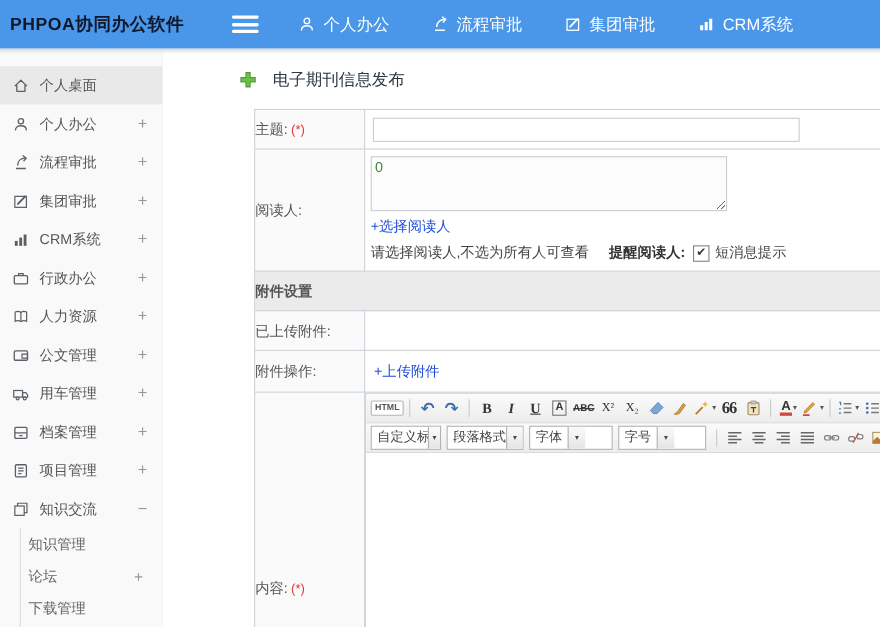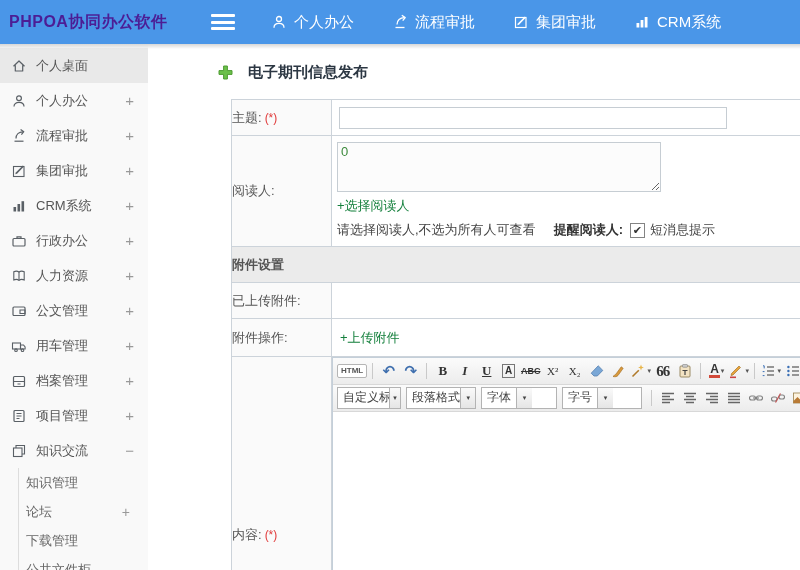--- a/index.html
+++ b/index.html
@@ -1,49 +1,49 @@
 <!DOCTYPE html>
 <html><head>
 <meta charset="utf-8">
 <style>
   html,body{margin:0;padding:0;width:800px;height:570px;overflow:hidden;background:#fff;
     font-family:"Liberation Sans","DejaVu Sans",sans-serif;}
   
   .header{position:absolute;top:0;left:0;right:0;height:44px;background:#4a96e8;display:flex;align-items:center;z-index:5;}
-  .logo{padding-left:9px;width:188px;font-size:16px;font-weight:bold;color:#4c1d95;letter-spacing:.5px;}
+  .logo{padding-left:9px;width:188px;font-size:16px;font-weight:bold;color:#0f172a;letter-spacing:.5px;}
   .hamburger{width:24px;height:16px;display:flex;flex-direction:column;justify-content:space-between;cursor:pointer;margin-left:14px;}
   .hamburger span{display:block;height:3px;background:#fff;border-radius:1px;}
   .topnav{display:flex;align-items:center;gap:38px;margin-left:36px;}
   .topnav .nav-item{display:flex;align-items:center;gap:7px;color:#fff;font-size:15px;cursor:pointer;}
   .topnav svg{display:block;}
   .nav-caret{font-size:9px;color:#fff;margin-left:2px;}
   .header-shadow{position:absolute;top:44px;left:0;right:0;height:5px;background:linear-gradient(#d7d7d7,rgba(244,244,244,0));z-index:4;}
   
-  .sidebar{position:absolute;top:44px;left:0;width:149px;bottom:0;background:#f9f9f9;border-right:1px solid #d9d9d9;padding-top:4px;box-sizing:border-box;overflow:hidden;}
+  .sidebar{position:absolute;top:44px;left:0;width:149px;bottom:0;background:#f9f9f9;border-right:1px solid #d9d9d9;padding-top:16px;box-sizing:border-box;overflow:hidden;}
   .side-item{height:35px;display:flex;align-items:center;padding:0 14px 0 11px;color:#555;font-size:13px;cursor:pointer;}
   .side-item.selected{background:#e9e9e9;}
   .side-item .s-icon{margin-right:9px;display:flex;}
   .side-item .expander{margin-left:auto;color:#999;font-size:15px;font-weight:400;}
   .side-sub{margin-left:18px;border-left:1px solid #ddd;}
   .side-subitem{height:29px;display:flex;align-items:center;padding:0 18px 0 7px;color:#666;font-size:13px;cursor:pointer;}
   .side-subitem .expander{margin-left:auto;color:#999;font-size:14px;}
   
   .main{position:absolute;top:44px;left:148px;right:0;bottom:0;background:#fff;overflow:hidden;padding:19px 0 0 70px;box-sizing:border-box;}
   .page-title{display:flex;align-items:center;gap:3px;}
-  .page-title .t-text{font-size:15px;font-weight:bold;color:#2c3743;padding-left:12px;}
+  .page-title .t-text{font-size:15px;font-weight:normal;color:#2c3743;padding-left:12px;}
   
   table.form{border-collapse:collapse;margin:17px 0 0 13px;width:758px;table-layout:fixed;}
   table.form td{border:1px solid #ccd3da;font-size:13px;color:#555;vertical-align:middle;padding:0;}
   td.lbl{width:99px;background:#fafafa;padding:0 0 0 12px;margin-left:16px;}
   .req{color:#e03a3a;margin-left:3px;font-size:12px;}
   td.section-td{background:#ebebeb;font-weight:bold;color:#444;padding-left:12px;height:35px;}
   .subject-input{width:388px;height:22px;margin-left:7px;border:1px solid #c6cdd3;background:#fff;outline:none;font-size:13px;padding:0 4px;box-sizing:border-box;}
   .readers-area{display:block;margin:6px 0 0 5px;width:324px;height:50px;border:1px solid #c6cdd3;background:#fcfcfc;
     color:#3c8a3c;font-size:13px;font-family:"Liberation Sans","DejaVu Sans",sans-serif;padding:1px 3px;resize:both;outline:none;box-sizing:border-box;}
-  .link{color:#15803d;text-decoration:none;font-size:13px;cursor:pointer;}
+  .link{color:#1d4ed8;text-decoration:none;font-size:13px;cursor:pointer;}
   .readers-link-line{margin:5px 0 0 5px;}
   .readers-hint-line{margin:6px 0 7px 5px;color:#444;display:flex;align-items:center;}
   .remind{font-weight:bold;color:#333;margin-left:18px;}
   .checkbox{width:13px;height:13px;border:1px solid #848484;background:#fff;display:inline-flex;align-items:center;justify-content:center;
     font-size:11px;color:#333;margin:0 5px 0 7px;cursor:pointer;line-height:1;}
   .ops-link{margin-left:8px;}
   
   td.editor-td{padding:4px 3px;vertical-align:top;}
   .editor{width:645px;border:1px solid #c4cfd9;background:#fff;}
   .ed-toolbar{display:flex;align-items:center;height:26px;background:linear-gradient(#fbfbfb,#ececec);

